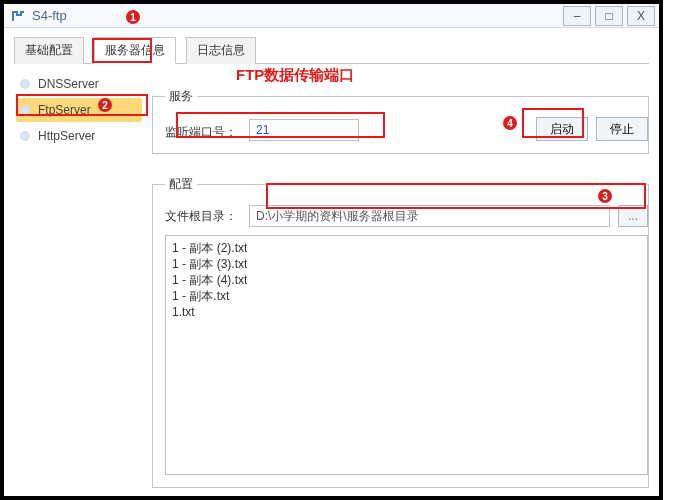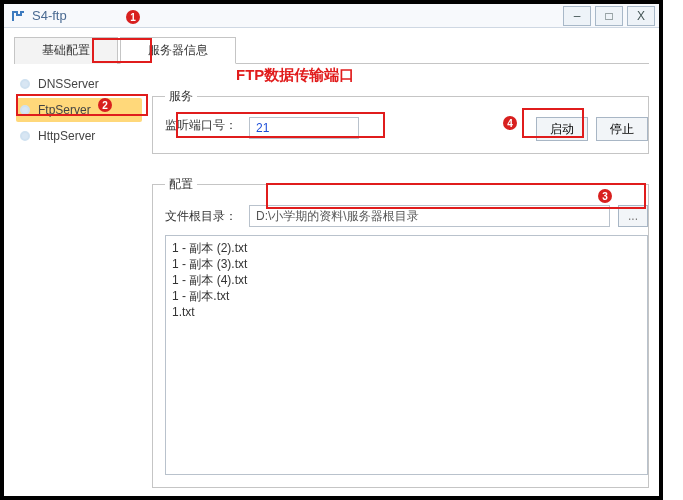--- a/index.html
+++ b/index.html
@@ -5,33 +5,33 @@
   * { box-sizing: border-box; margin: 0; padding: 0; }
   body { font-family: "Microsoft YaHei", "SimSun", Arial, sans-serif; font-size: 12px; color: #333; background: #fff; }
   .window { width: 663px; height: 500px; border: 4px solid #000000; display: flex; flex-direction: column; }
   .titlebar { height: 28px; background: #f7f9fc; border-bottom: 1px solid #cfd8e3; display: flex; align-items: center; padding: 0 0 0 6px; }
   .titlebar .app-icon { width: 16px; height: 16px; margin-right: 6px; display:flex;align-items:center;justify-content:center;}
   .titlebar .title { color: #4a6a91; font-size: 13px; }
   .titlebar .spacer { flex: 1; }
   .win-btn { width: 28px; height: 20px; border: 1px solid #a8b8c8; background: #eef3f8; margin-right: 4px; display: flex; align-items: center; justify-content: center; font-size: 12px; color:#455; line-height:1;}
   .body { flex: 1; display: flex; flex-direction: column; padding: 8px 10px; gap: 0; }
   .tabs { display: flex; border-bottom: 1px solid #c5c5c5; height: 28px; }
-  .tab { padding: 4px 27px 3px; border: 1px solid #c5c5c5; border-bottom: none; background: #f3f3f3; margin-right: 2px; cursor: pointer; position:relative; top:1px;}
+  .tab { padding: 4px 10px 3px; border: 1px solid #c5c5c5; border-bottom: none; background: #f3f3f3; margin-right: 10px; cursor: pointer; position:relative; top:1px;}
   .tab.active { background: #fff; border-bottom: 1px solid #fff; }
   .content { flex: 1; display: flex; gap: 8px; padding-top: 6px; }
   .sidebar { width: 130px; display: flex; flex-direction: column; gap: 2px; padding: 2px 2px; }
   .sb-item { display: flex; align-items: center; height: 24px; padding: 0 4px; border-radius: 2px; position:relative;}
   .sb-item.selected { background: #ffd87a; }
   .sb-dot { width: 10px; height: 10px; border-radius: 50%; background: #d8e6f3; border: 2px solid #cfe1f0; margin-right: 8px; }
   .sb-label { font-size: 12px; color: #444; }
   .main { flex: 1; display: flex; flex-direction: column; gap: 22px; position:relative;}
   .heading { color: #e11c1c; font-weight: bold; font-size: 15px; text-align: left; position:absolute; left:84px; top:-4px;}
   fieldset { border: 1px solid #c5c5c5; padding: 12px 0 12px 12px; }
   legend { padding: 0 4px; font-size: 12px; color: #333; }
-  .svc-row { display: flex; align-items: flex-start; gap: 8px; }
+  .svc-row { display: flex; align-items: flex-end; gap: 8px; }
   .svc-label { width: 76px; }
   .svc-input { width: 110px; height: 22px; border: 1px solid #b9c2cc; padding: 0 6px; font-size: 12px; color:#1d4ed8;}
   .svc-gap { flex: 1; }
   .btn { width: 52px; height: 24px; border: 1px solid #a8b6c5; background: #f2f5f8; font-size: 12px; cursor: pointer; }
   .cfg-row { display: flex; align-items: center; gap: 8px; margin-bottom: 8px; }
   .cfg-label { width: 76px; }
   .cfg-input { flex: 1; height: 22px; border: 1px solid #b9c2cc; padding: 0 6px; font-size: 12px; color:#555;}
   .browse { width: 30px; height: 22px; border: 1px solid #a8b6c5; background: #f2f5f8; font-size:12px;color:#777;}
   .filelist { width: 100%; height: 240px; border: 1px solid #b9c2cc; padding: 4px 6px; overflow: auto; background:#fff;}
   .file-item { font-size: 12px; line-height: 16px; white-space: nowrap; }
@@ -54,20 +54,21 @@
     <span class="spacer"></span>
     <div class="win-btn">–</div>
     <div class="win-btn">□</div>
     <div class="win-btn">X</div>
   </div>
 
   <div class="body">
     <div class="tabs">
       <div class="tab"><span>基础配置</span></div>
       <div class="tab active"><span>服务器信息</span></div>
+      <div class="tab"><span>日志信息</span></div>
     </div>
 
     <div class="content">
       <div class="sidebar">
         <div class="sb-item">
           <span class="sb-dot"></span>
           <span class="sb-label">DNSServer</span>
         </div>
         <div class="sb-item selected">
           <span class="sb-dot"></span>

